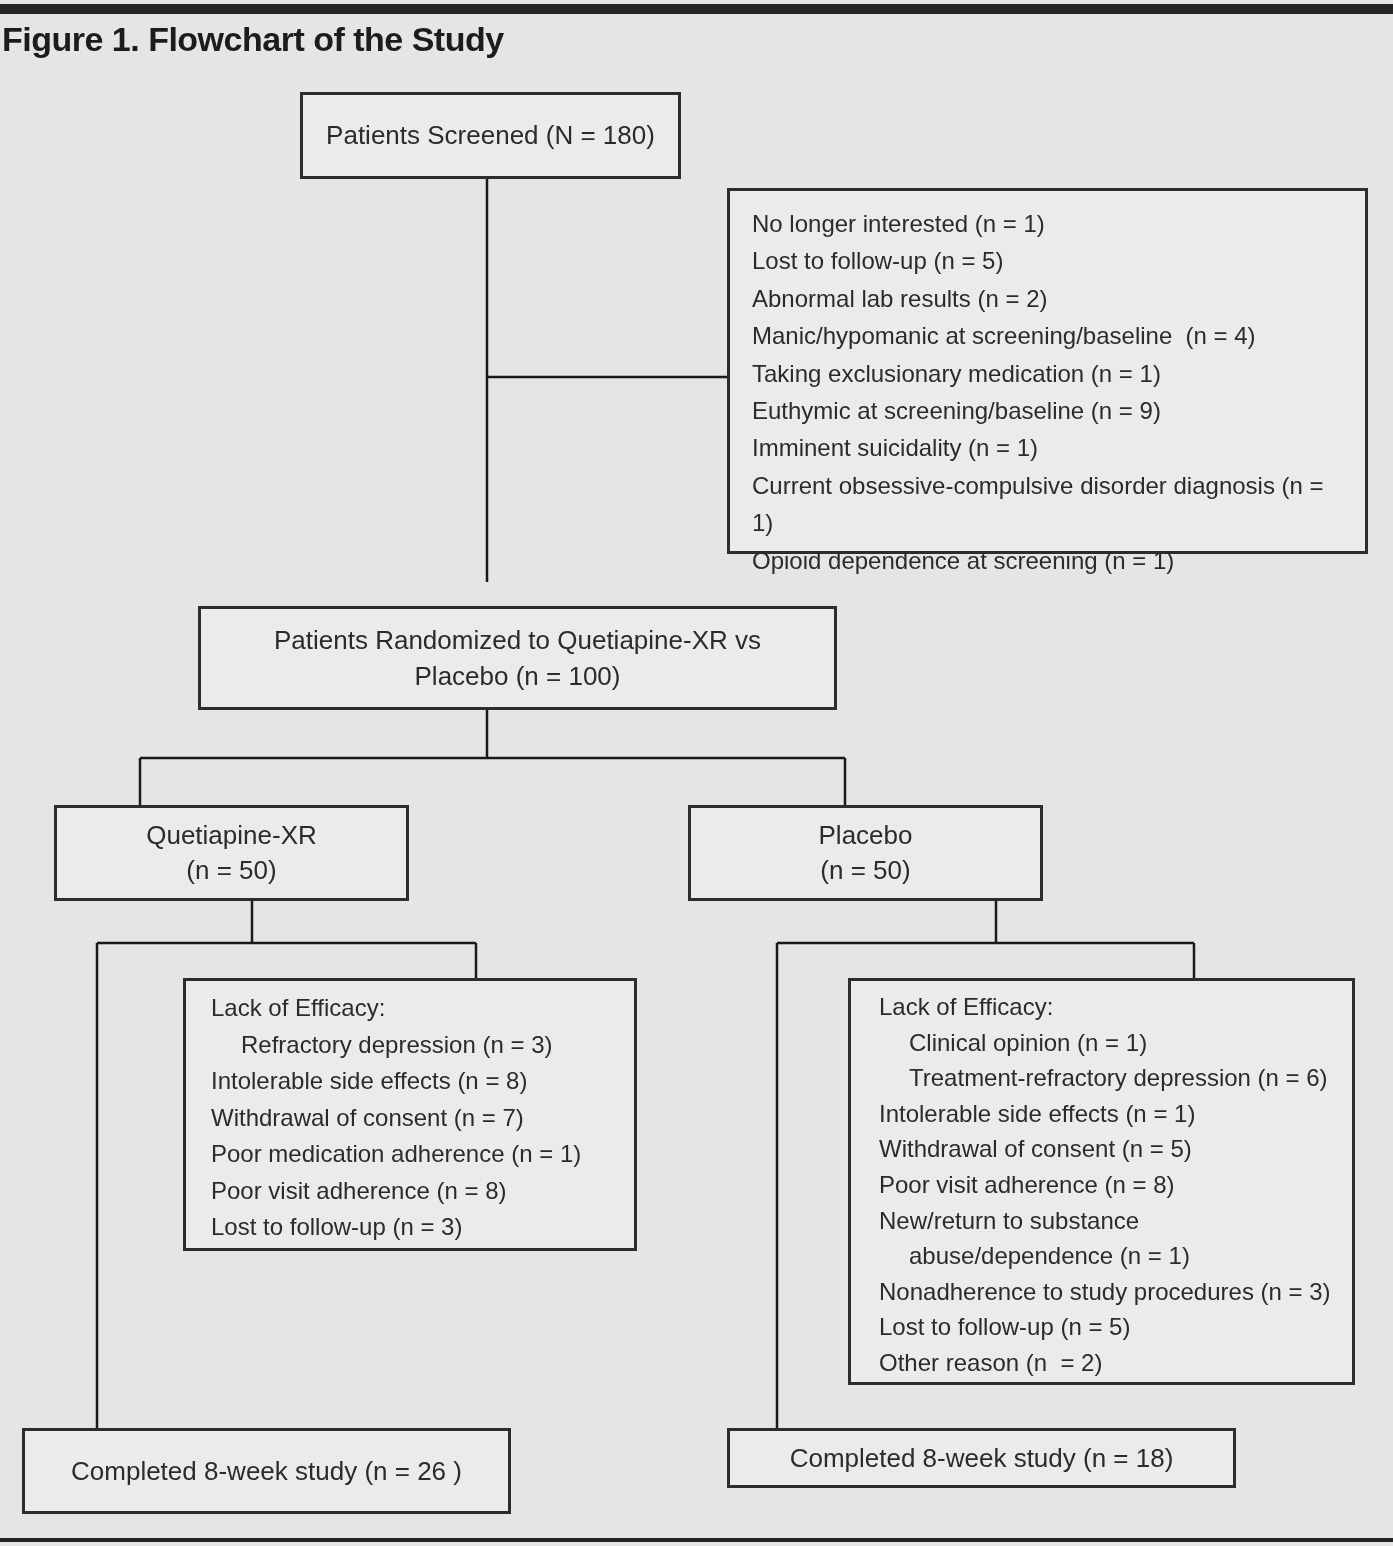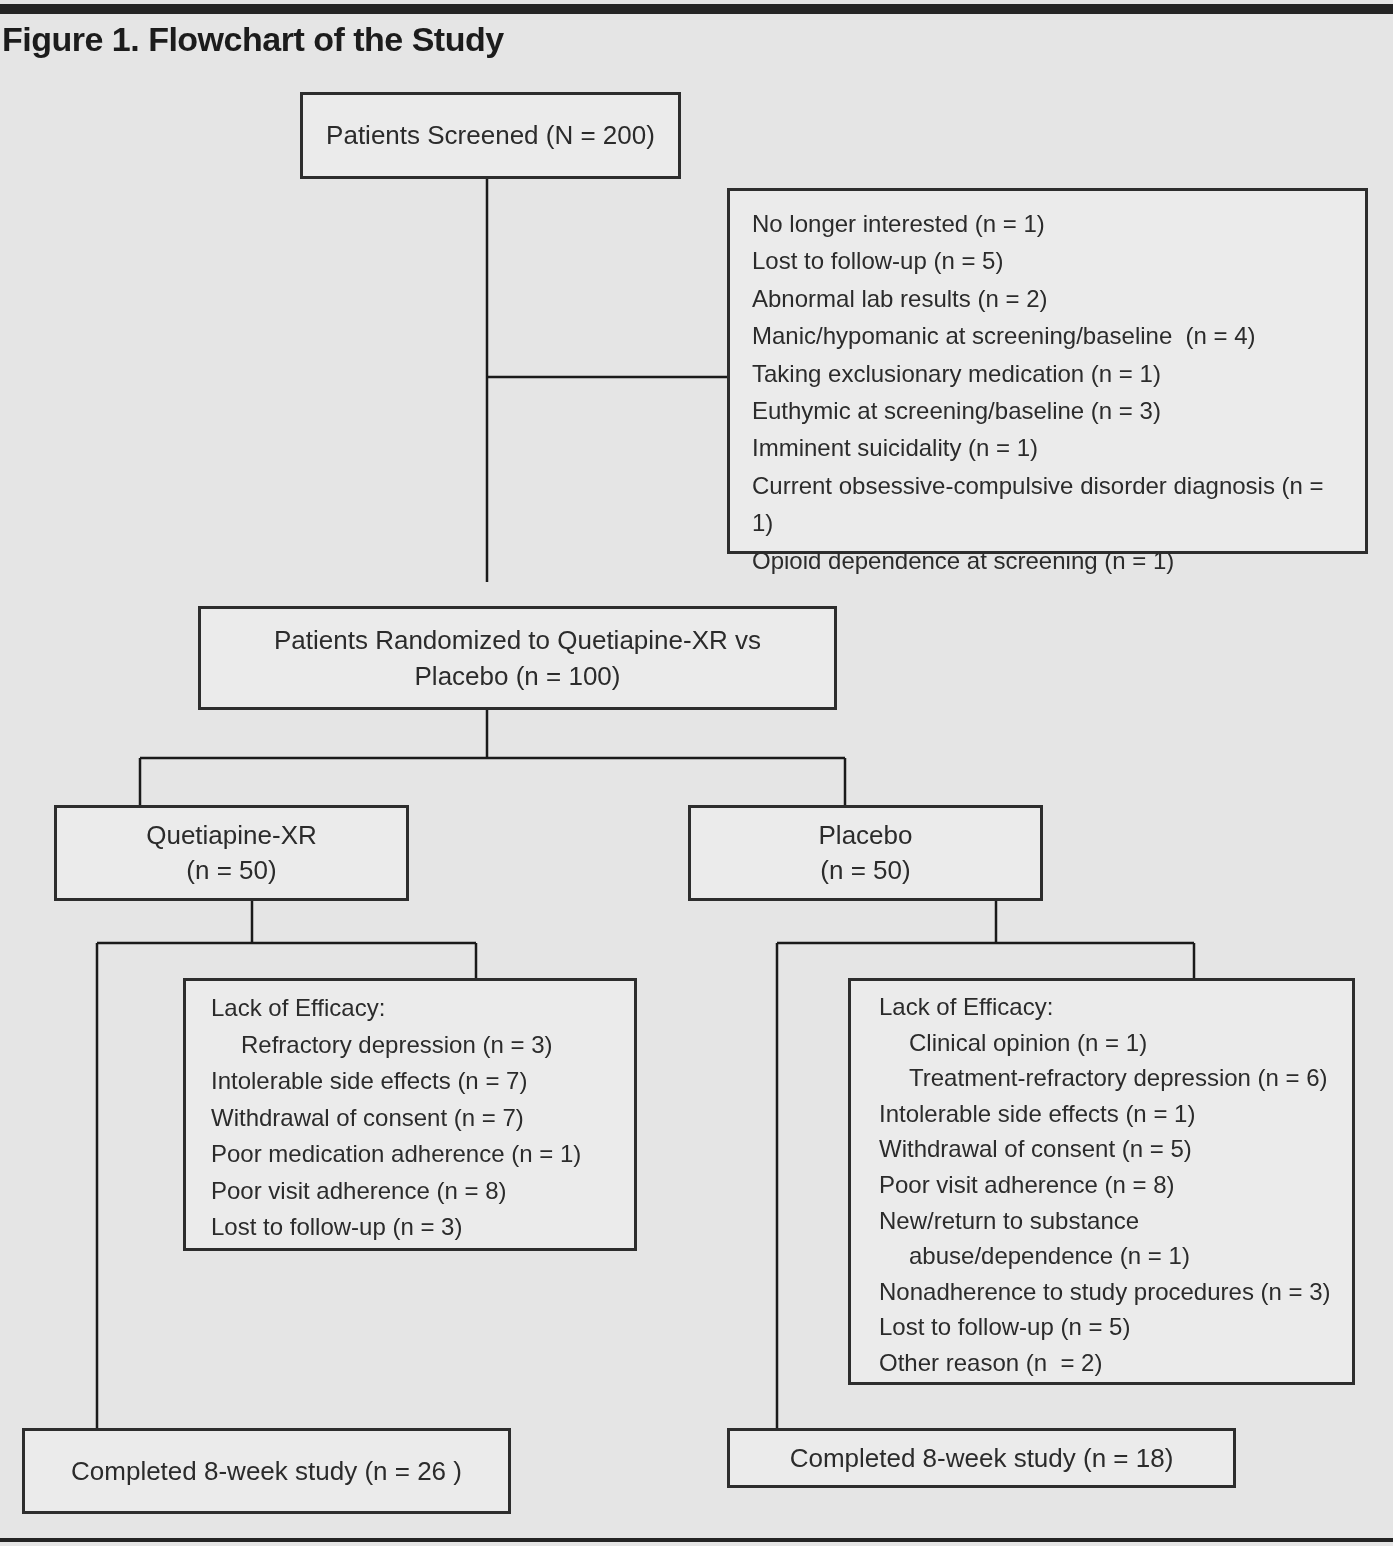--- a/index.html
+++ b/index.html
@@ -75,30 +75,30 @@
     <path d="M97,943 H476"></path>
     <path d="M97,943 V1429"></path>
     <path d="M476,943 V979"></path>
     <path d="M996,900 V943"></path>
     <path d="M777,943 H1194"></path>
     <path d="M777,943 V1429"></path>
     <path d="M1194,943 V979"></path>
   </svg>
 
   <div class="box center screened">
-    <div class="line">Patients Screened (N = 200)</div>
+    <div class="line">Patients Screened (N = 180)</div>
   </div>
 
   <div class="box exclusion">
       <div class="line">No longer interested (n = 1)</div>
       <div class="line">Lost to follow-up (n = 5)</div>
       <div class="line">Abnormal lab results (n = 2)</div>
       <div class="line">Manic/hypomanic at screening/baseline  (n = 4)</div>
       <div class="line">Taking exclusionary medication (n = 1)</div>
-      <div class="line">Euthymic at screening/baseline (n = 3)</div>
+      <div class="line">Euthymic at screening/baseline (n = 9)</div>
       <div class="line">Imminent suicidality (n = 1)</div>
       <div class="line">Current obsessive-compulsive disorder diagnosis (n = 1)</div>
       <div class="line">Opioid dependence at screening (n = 1)</div>
     </div>
 
   <div class="box center randomized">
     <div class="line">Patients Randomized to Quetiapine-XR vs</div>
     <div class="line">Placebo (n = 100)</div>
   </div>
 
@@ -108,21 +108,21 @@
   </div>
 
   <div class="box center placebo">
     <div class="line">Placebo</div>
     <div class="line">(n = 50)</div>
   </div>
 
   <div class="box dropout-left">
       <div class="line">Lack of Efficacy:</div>
       <div class="line indent">Refractory depression (n = 3)</div>
-      <div class="line">Intolerable side effects (n = 7)</div>
+      <div class="line">Intolerable side effects (n = 8)</div>
       <div class="line">Withdrawal of consent (n = 7)</div>
       <div class="line">Poor medication adherence (n = 1)</div>
       <div class="line">Poor visit adherence (n = 8)</div>
       <div class="line">Lost to follow-up (n = 3)</div>
     </div>
 
   <div class="box dropout-right">
       <div class="line">Lack of Efficacy:</div>
       <div class="line indent">Clinical opinion (n = 1)</div>
       <div class="line indent">Treatment-refractory depression (n = 6)</div>

